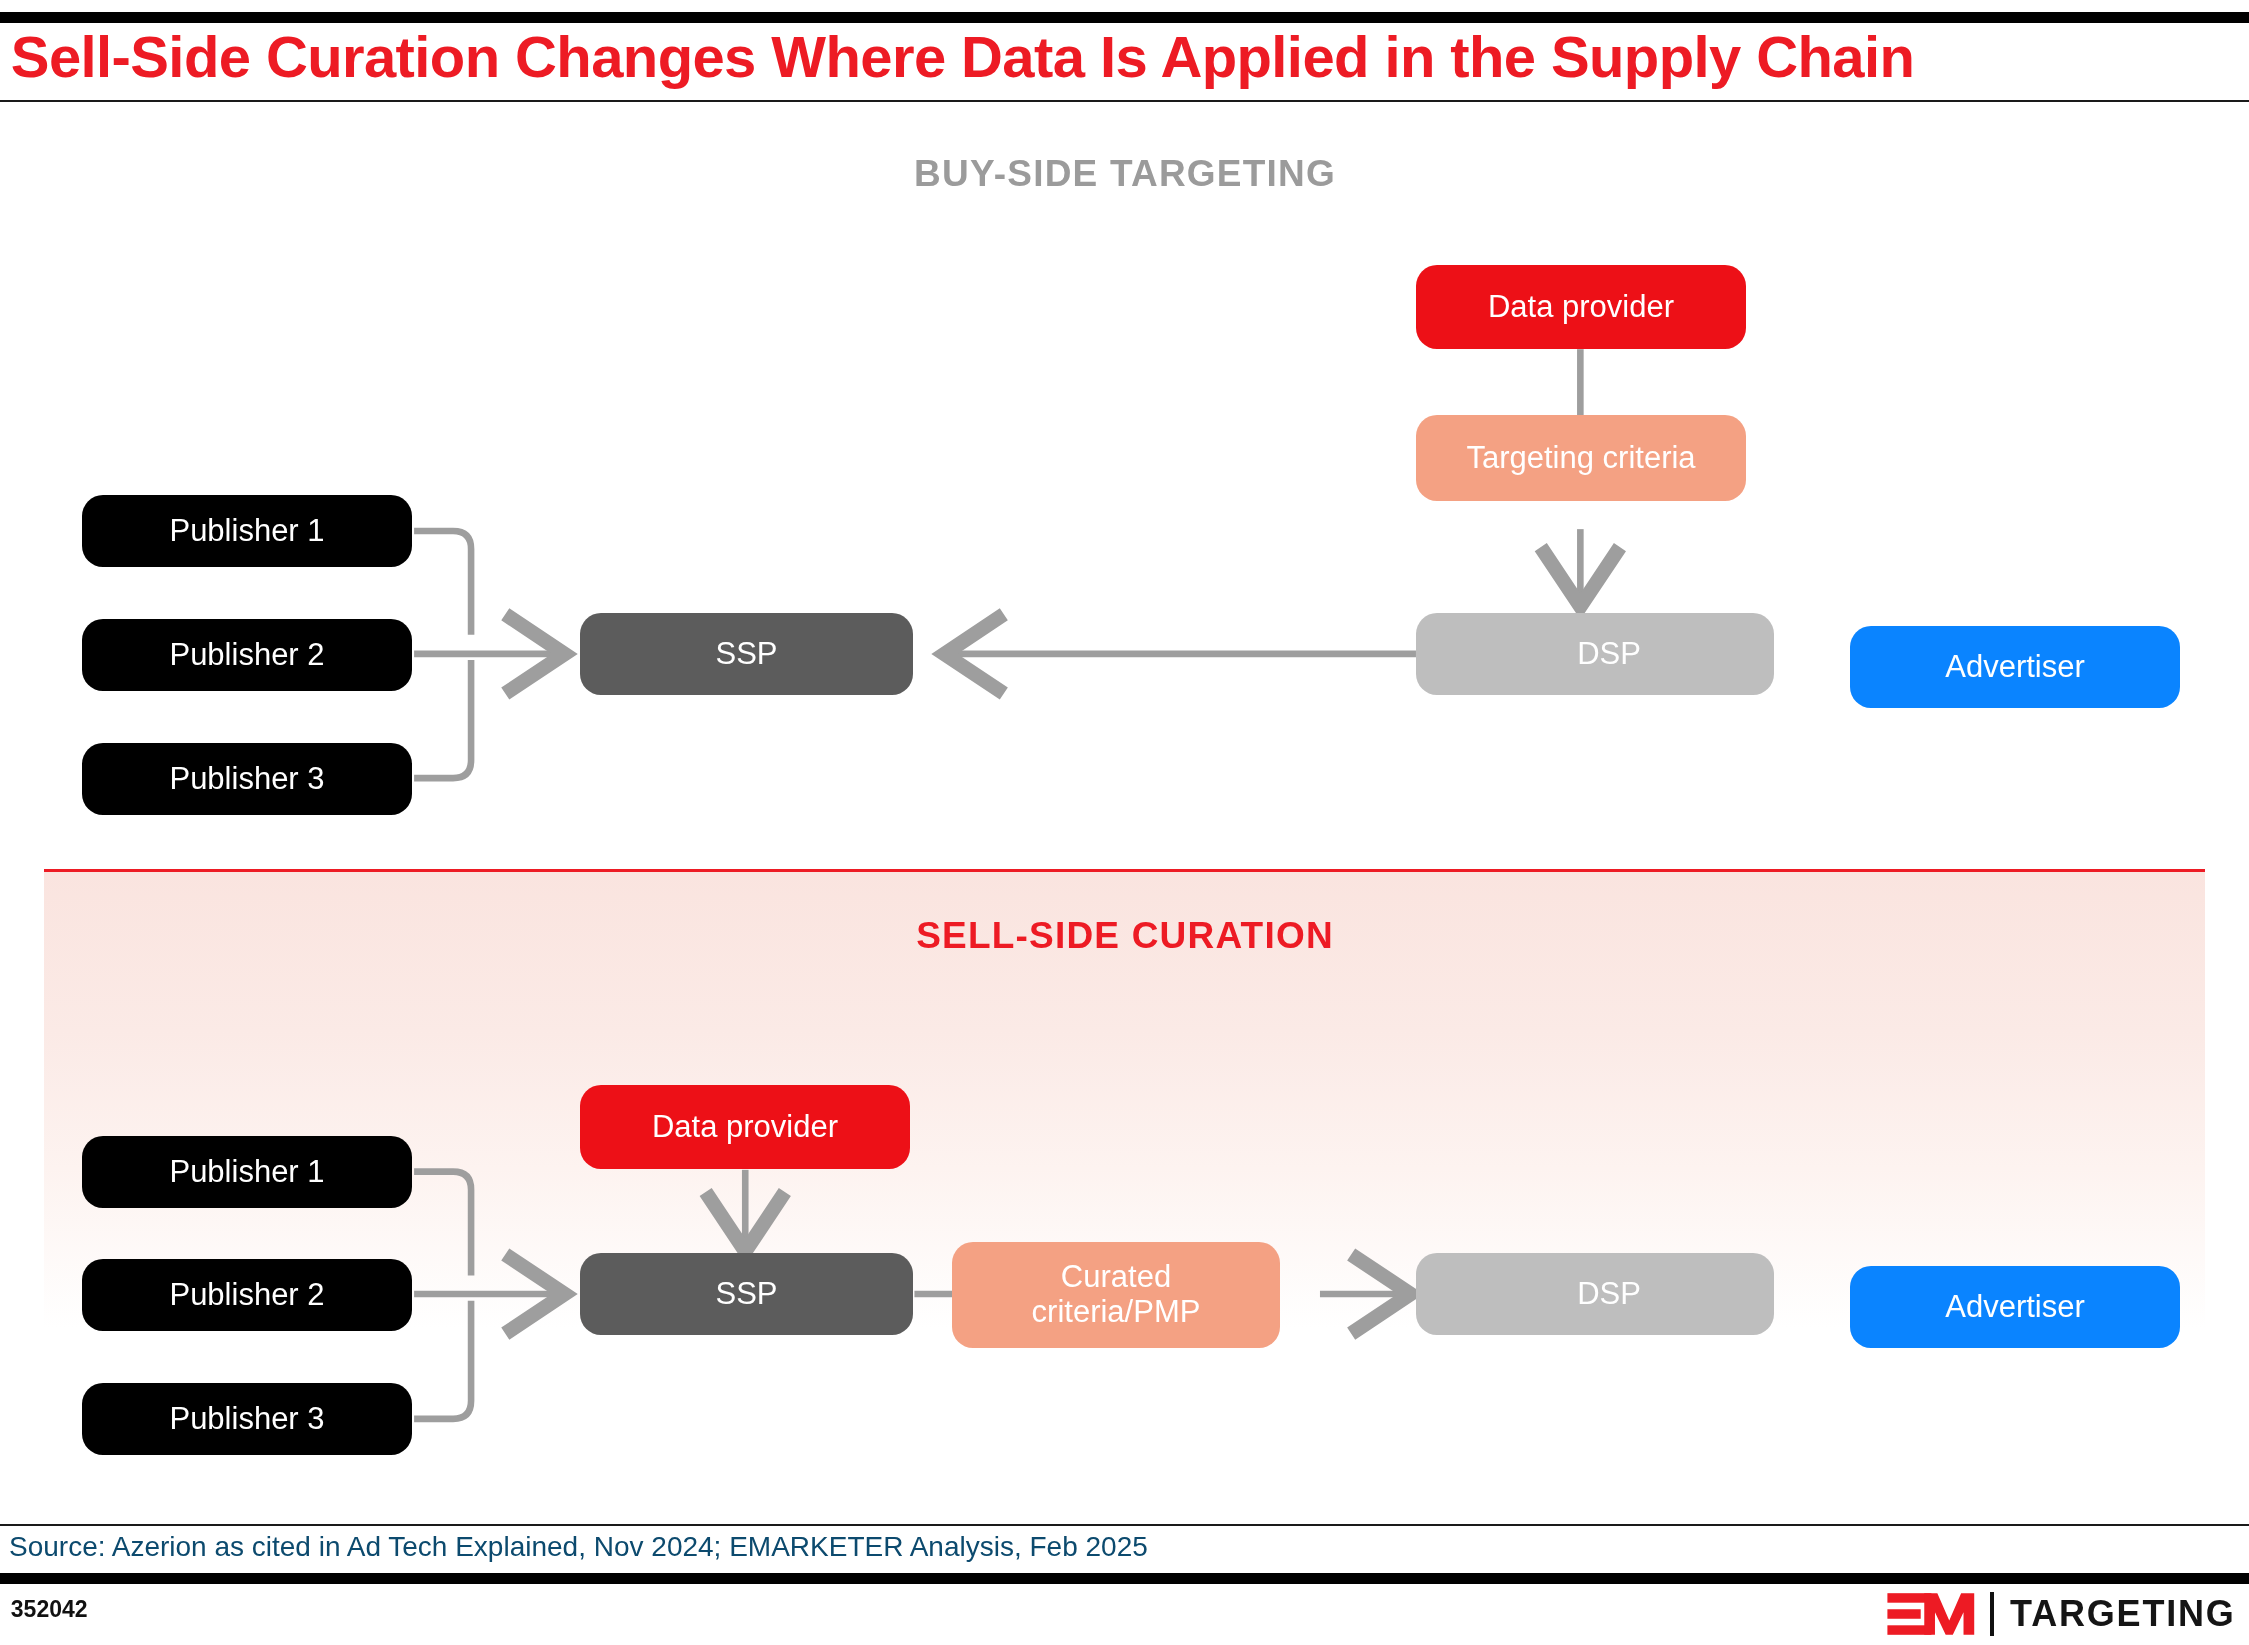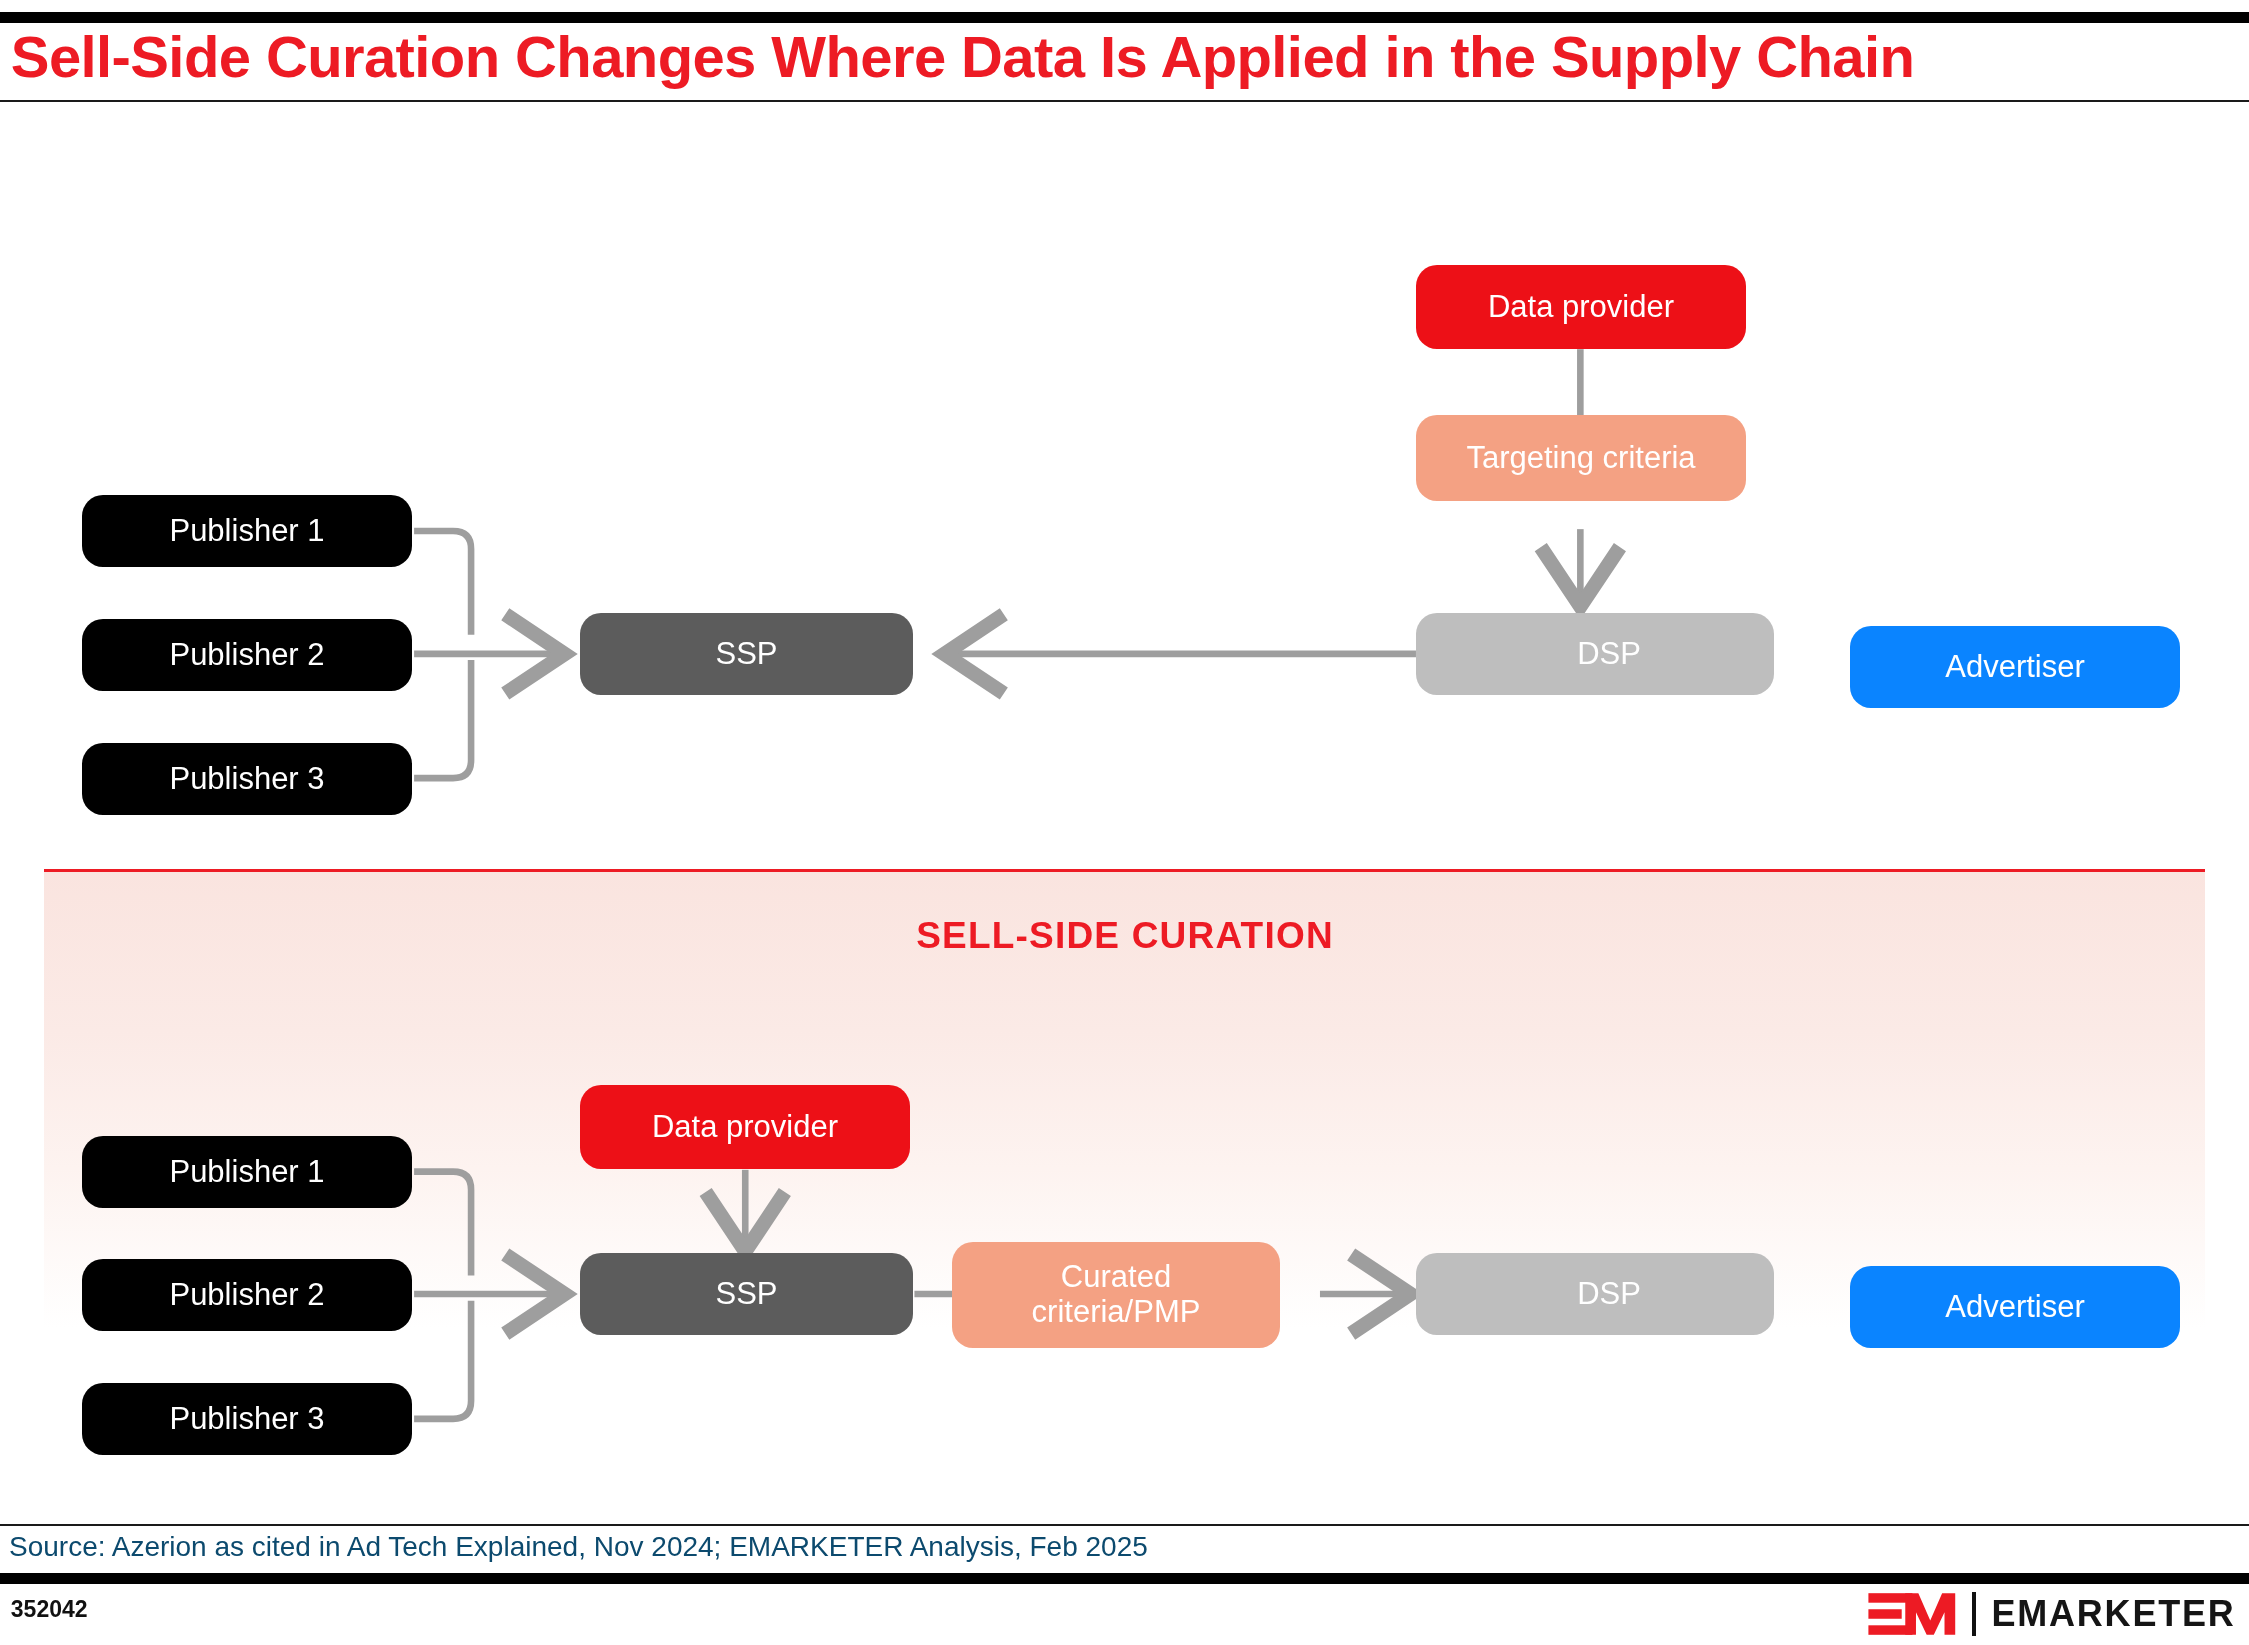--- a/index.html
+++ b/index.html
@@ -83,20 +83,21 @@
 
 <div class="canvas">
 
   <div class="top-rule"></div>
   <div class="page-title">Sell-Side Curation Changes Where Data Is Applied in the Supply Chain</div>
   <div class="title-rule"></div>
 
   <div class="sell-rule"></div>
   <div class="sell-panel"></div>
 
+  <div class="section-head head-buy">BUY-SIDE TARGETING</div>
   <div class="section-head head-sell">SELL-SIDE CURATION</div>
 
   <svg class="links" viewBox="0 0 3750 2742" xmlns="http://www.w3.org/2000/svg">
     <defs>
       <marker id="arrR" markerWidth="14" markerHeight="14" refX="9" refY="7" orient="auto" markerUnits="strokeWidth">
         <path d="M1,1 L10,7 L1,13" fill="none" stroke="#9E9E9E" stroke-width="2.2"></path>
       </marker>
       <marker id="arrL" markerWidth="14" markerHeight="14" refX="9" refY="7" orient="auto" markerUnits="strokeWidth">
         <path d="M1,1 L10,7 L1,13" fill="none" stroke="#9E9E9E" stroke-width="2.2"></path>
       </marker>
@@ -197,17 +198,17 @@
   <div class="figure-id">352042</div>
 
   <div class="logo">
     <svg class="logo-mark" width="90" height="44" viewBox="0 0 150 74" xmlns="http://www.w3.org/2000/svg">
       <rect x="0" y="2" width="74" height="16" fill="#ED1B24"></rect>
       <rect x="0" y="29" width="56" height="16" fill="#ED1B24"></rect>
       <rect x="0" y="56" width="74" height="16" fill="#ED1B24"></rect>
       <polygon points="62,2 84,2 104,48 124,2 146,2 146,72 128,72 128,34 110,72 98,72 80,34 80,72 62,72" fill="#ED1B24"></polygon>
     </svg>
     <span class="logo-div"></span>
-    <span class="logo-word">EMARKETER</span>
+    <span class="logo-word">TARGETING</span>
   </div>
 
 </div>
 
 
 </body></html>

